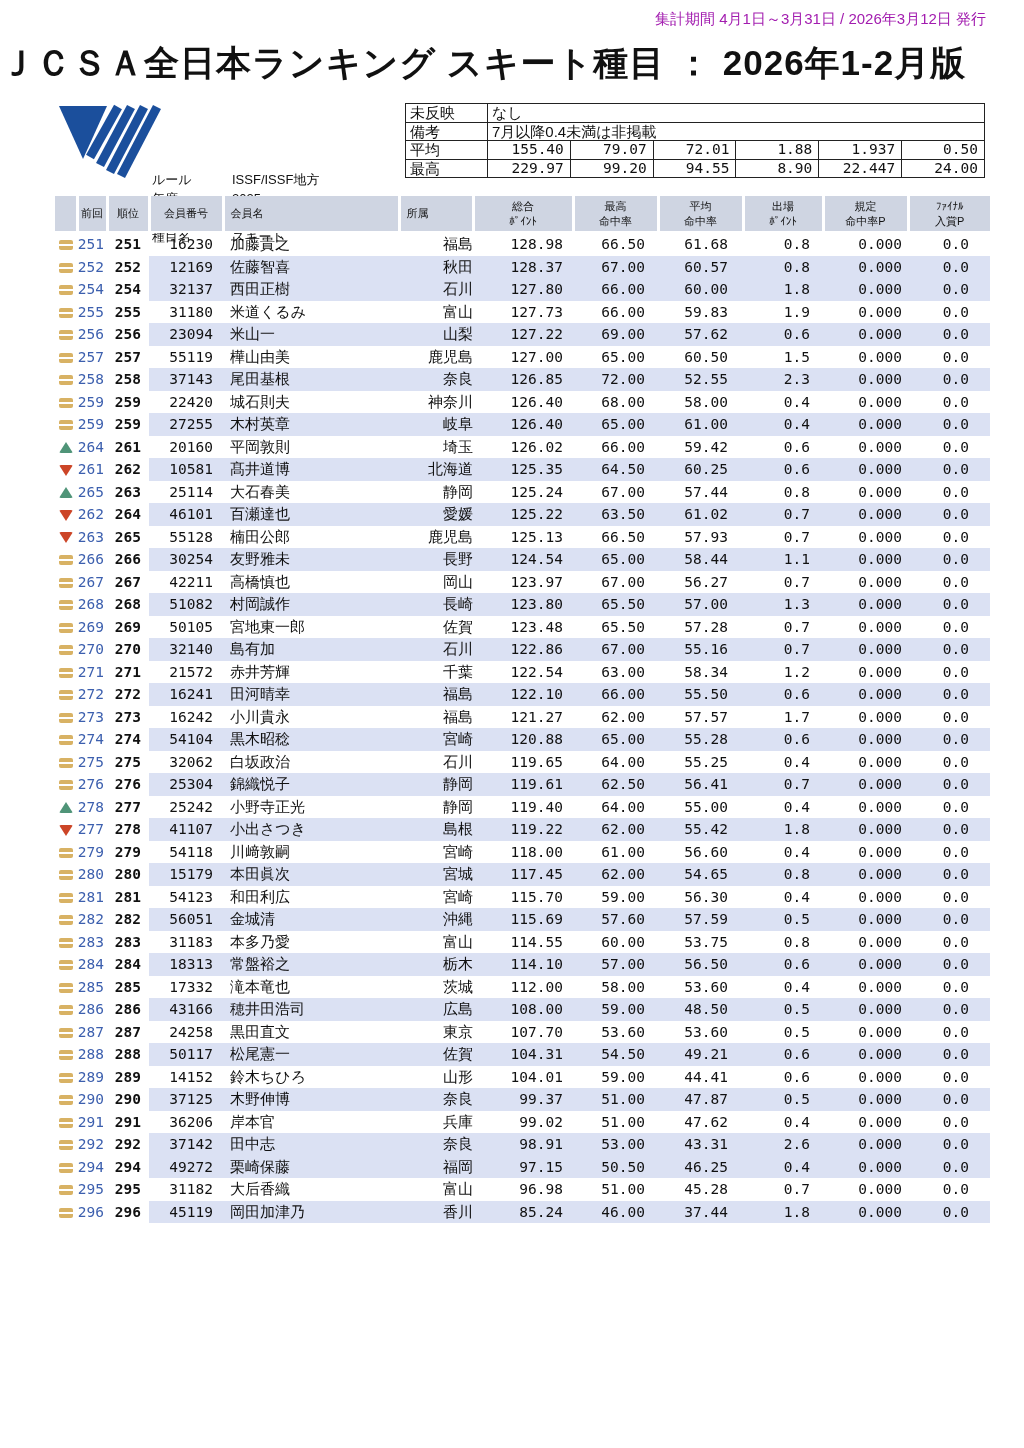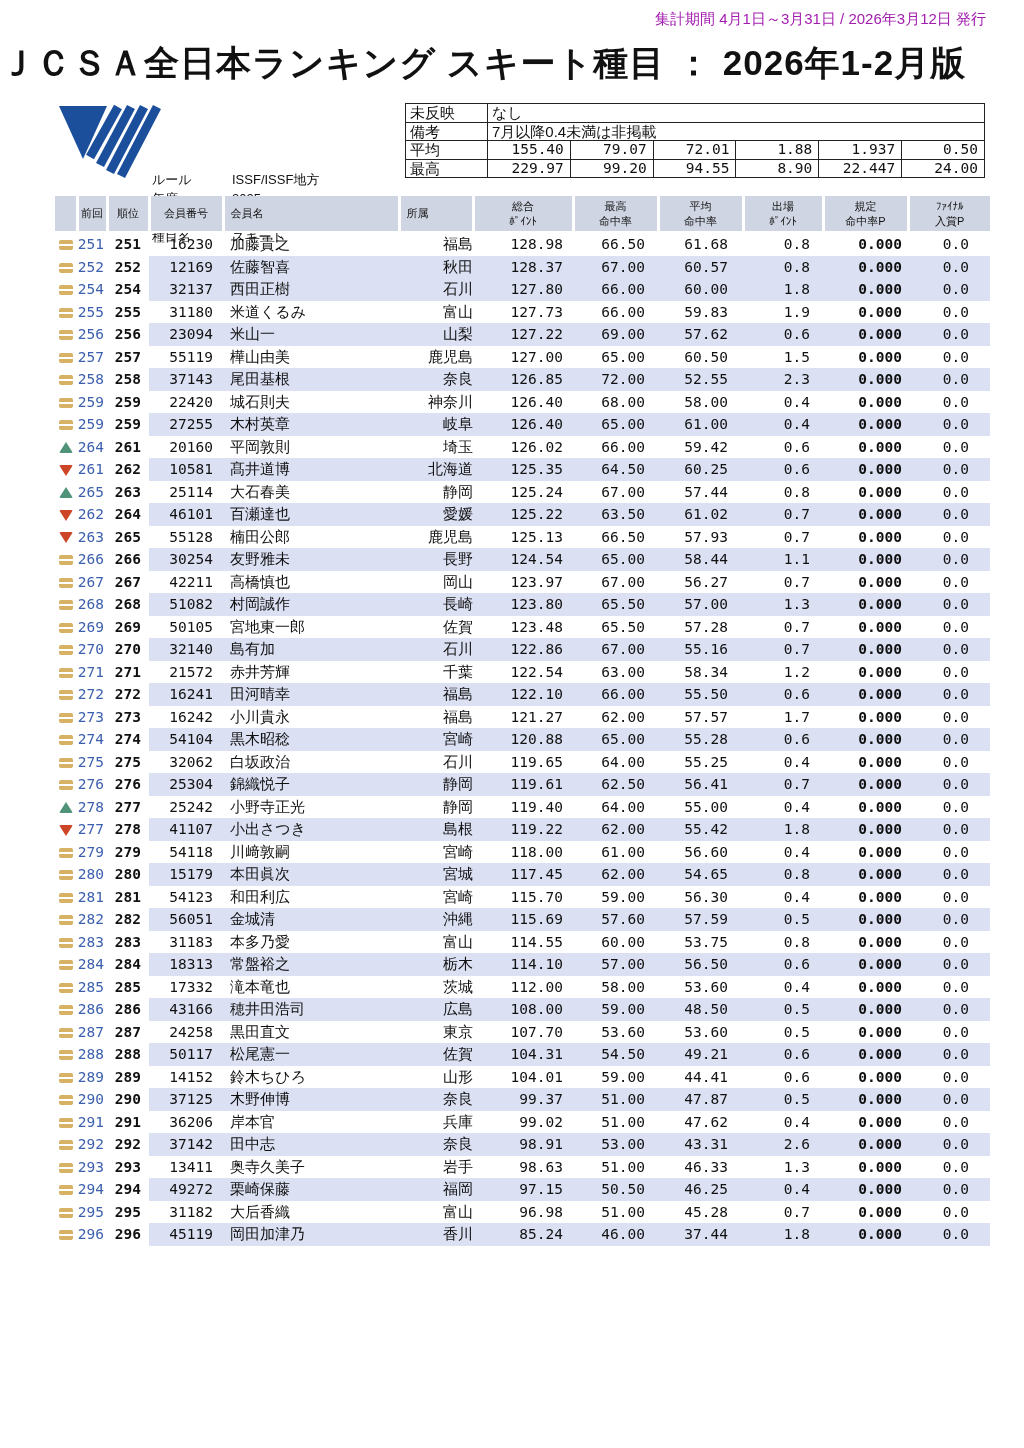--- a/index.html
+++ b/index.html
@@ -51,21 +51,21 @@
   td.c-prev{text-align:right;color:var(--blue);font-family:"DejaVu Sans Mono",monospace;font-size:14.5px;padding-right:3px;}
   td.c-rank{text-align:right;font-weight:bold;font-family:"DejaVu Sans Mono",monospace;font-size:14.5px;padding-right:8px;}
   td.c-member{text-align:right;font-family:"DejaVu Sans Mono",monospace;font-size:14.5px;padding-right:10px;}
   td.c-name{text-align:left;padding-left:7px;}
   td.c-aff{text-align:right;padding-left:5px;}
   td.num{text-align:right;font-family:"DejaVu Sans Mono",monospace;font-size:14.5px;}
   td.c-total{padding-right:10px;}
   td.c-best{padding-right:13px;}
   td.c-avg{padding-right:15px;}
   td.c-attend{padding-right:13px;}
-  td.c-kitei{padding-right:6px;font-weight:bold;}
+  td.c-kitei{padding-right:6px;}
   td.c-final{padding-right:21px;}
 
   
   .chg{display:inline-block;vertical-align:middle;}
   .chg-up{width:0;height:0;border-left:7px solid transparent;border-right:7px solid transparent;
     border-bottom:11px solid var(--green);border-radius:2px;}
   .chg-down{width:0;height:0;border-left:7px solid transparent;border-right:7px solid transparent;
     border-top:11px solid var(--red);border-radius:2px;}
   .chg-same{width:14px;height:10px;border-radius:2px;
     background:linear-gradient(to bottom,var(--tan) 0 4px,#fff 4px 6px,var(--tan) 6px 10px);}
@@ -730,34 +730,20 @@
           <td class="c-member">37142</td>
           <td class="c-name">田中志</td>
           <td class="c-aff">奈良</td>
           <td class="c-total num">98.91</td>
           <td class="c-best num">53.00</td>
           <td class="c-avg num">43.31</td>
           <td class="c-attend num">2.6</td>
           <td class="c-kitei num">0.000</td>
           <td class="c-final num">0.0</td>
         </tr>
-        <tr>
-          <td class="c-icon"><span class="chg chg-same"></span></td>
-          <td class="c-prev">293</td>
-          <td class="c-rank">293</td>
-          <td class="c-member">13411</td>
-          <td class="c-name">奥寺久美子</td>
-          <td class="c-aff">岩手</td>
-          <td class="c-total num">98.63</td>
-          <td class="c-best num">51.00</td>
-          <td class="c-avg num">46.33</td>
-          <td class="c-attend num">1.3</td>
-          <td class="c-kitei num">0.000</td>
-          <td class="c-final num">0.0</td>
-        </tr>
         <tr class="alt">
           <td class="c-icon"><span class="chg chg-same"></span></td>
           <td class="c-prev">294</td>
           <td class="c-rank">294</td>
           <td class="c-member">49272</td>
           <td class="c-name">栗崎保藤</td>
           <td class="c-aff">福岡</td>
           <td class="c-total num">97.15</td>
           <td class="c-best num">50.50</td>
           <td class="c-avg num">46.25</td>

